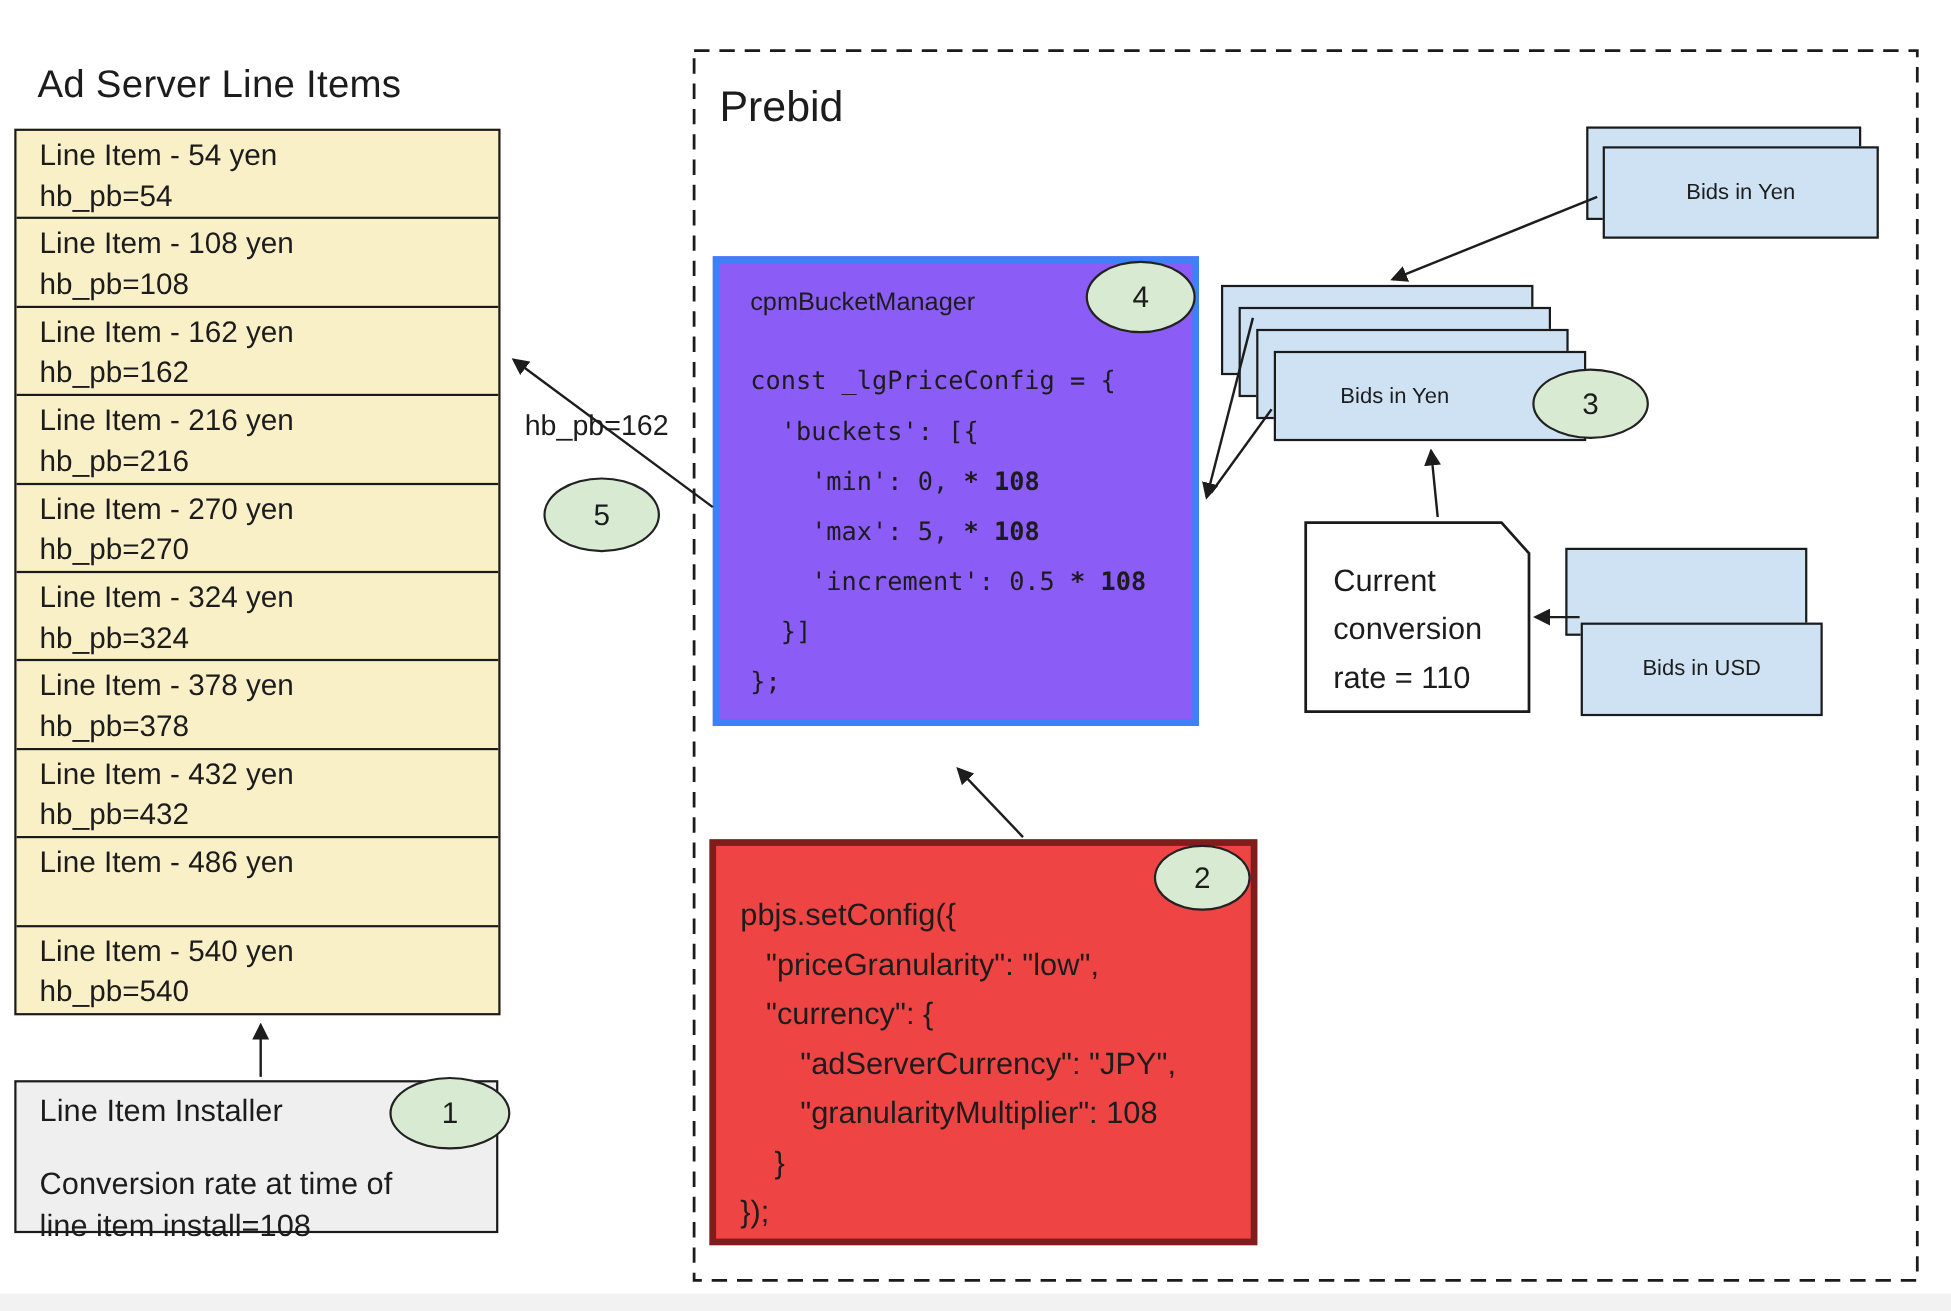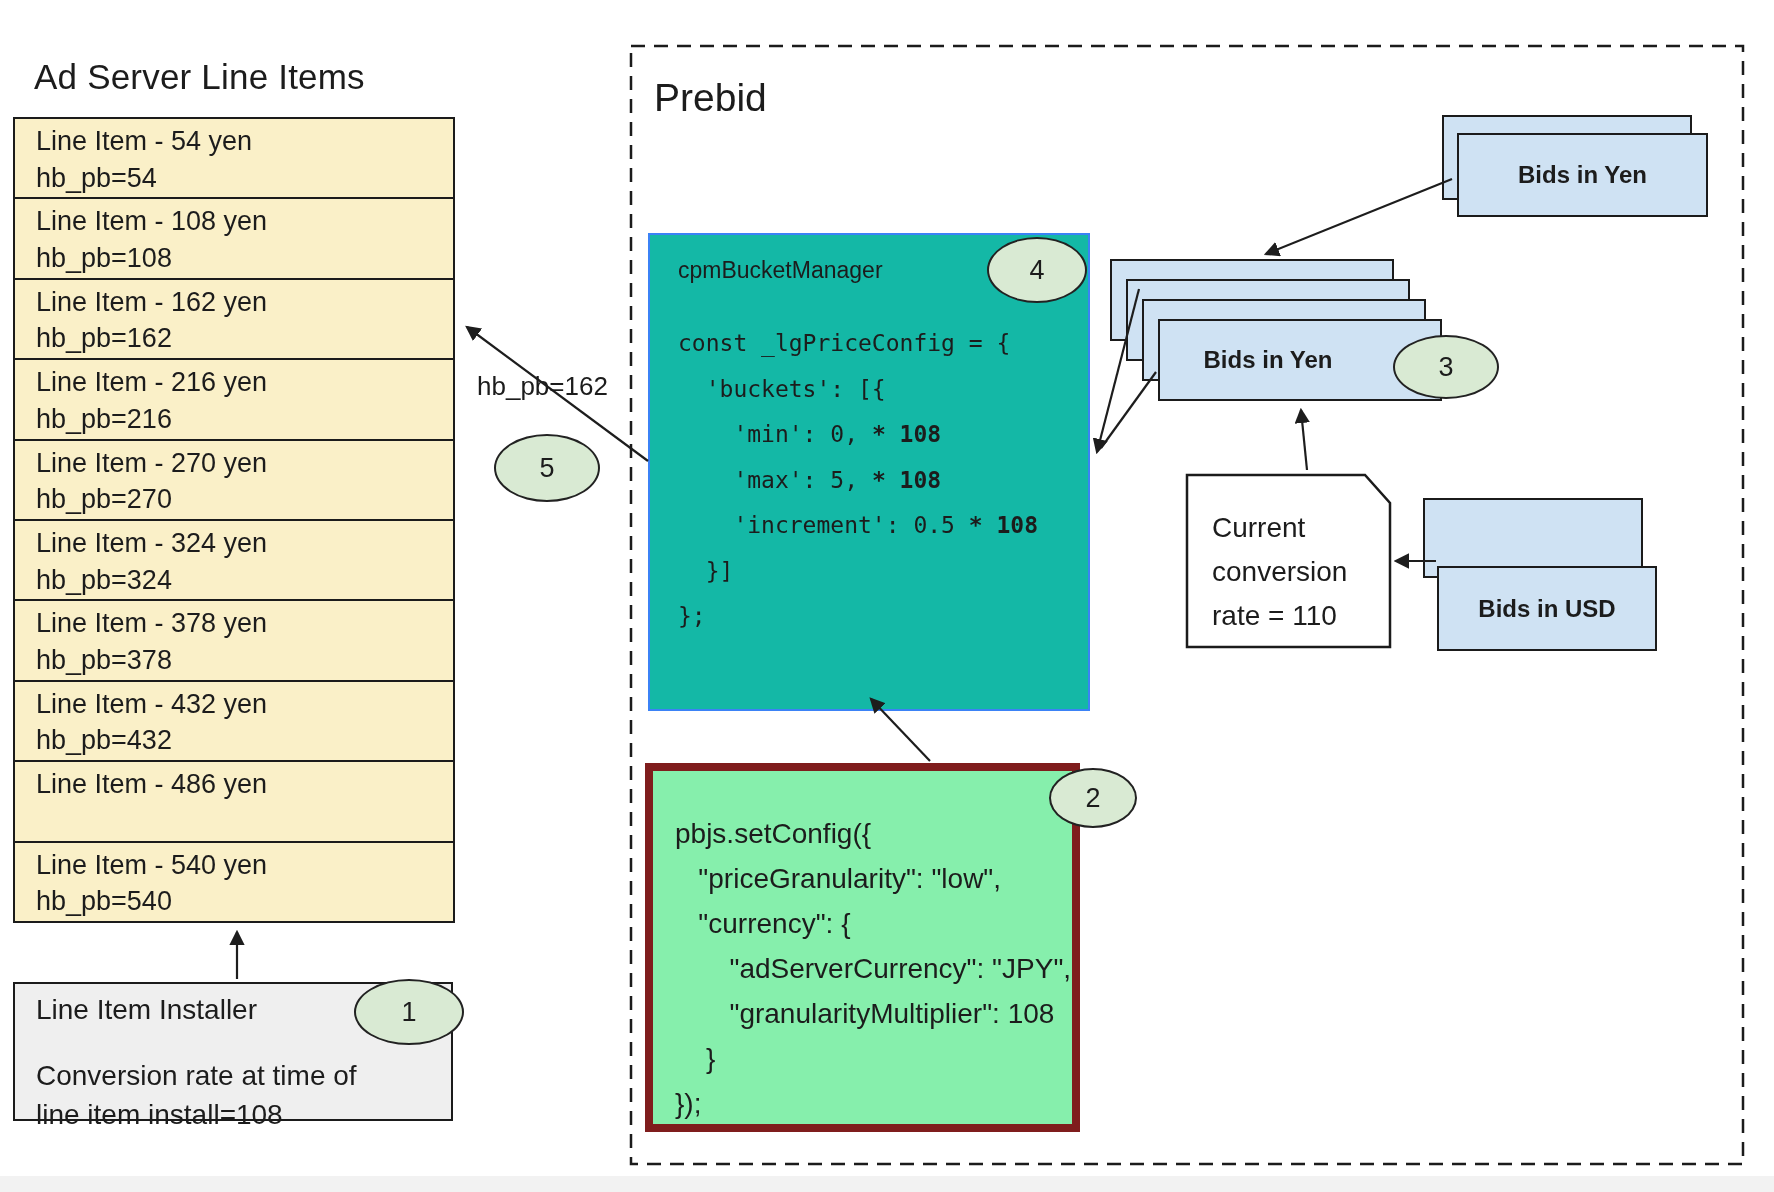--- a/index.html
+++ b/index.html
@@ -22,38 +22,38 @@
   .li-row:first-child{border-top:none;}
   .li-line{font-size:27px;line-height:36.5px;white-space:nowrap;}
 
   
   .installer{left:13px;top:982px;width:440px;height:139px;background:#efefef;
              border:2px solid #1b1b1b;box-sizing:border-box;}
   .installer-title{position:absolute;left:21px;top:10px;font-size:28px;}
   .installer-body{position:absolute;left:21px;top:72px;font-size:28px;line-height:39px;}
 
   
-  .cpm-box{left:648px;top:233px;width:442px;height:478px;background:#14b8a6;
-           border:2px solid #3b82f6;box-sizing:border-box;}
+  .cpm-box{left:648px;top:233px;width:442px;height:427px;background:#8b5cf6;
+           border:6px solid #3b82f6;box-sizing:border-box;}
   .cpm-title{position:absolute;left:28px;top:22px;font-size:23px;}
   .cpm-code{position:absolute;left:28px;top:86px;font-family:"DejaVu Sans Mono",monospace;
             font-size:23px;line-height:45.5px;}
   .cpm-code div{white-space:pre;}
   .cpm-code .b{font-weight:bold;}
 
   
-  .pbjs-box{left:645px;top:763px;width:435px;height:369px;background:#86efac;
-            border:8px solid #7f1d1d;box-sizing:border-box;}
+  .pbjs-box{left:645px;top:763px;width:498px;height:369px;background:#ef4444;
+            border:6px solid #7f1d1d;box-sizing:border-box;}
   .pbjs-code{position:absolute;left:22px;top:40px;font-size:28px;line-height:45px;}
   .pbjs-code div{white-space:pre;}
 
   
   .card{background:#cfe2f3;border:2px solid #1b1b1b;box-sizing:border-box;}
   .card-label{display:flex;align-items:center;justify-content:center;height:100%;
-              font-size:24px;font-weight:bold;}
+              font-size:20px;}
   .mid-pad .card-label{padding-right:64px;}
 
   
   .conv-text{left:1212px;top:506px;font-size:28px;line-height:44px;}
 
   
   .flow-label{left:477px;top:371px;font-size:26px;}
 
   
   .badge{background:#d9ead3;border:2px solid #222222;border-radius:50%;

